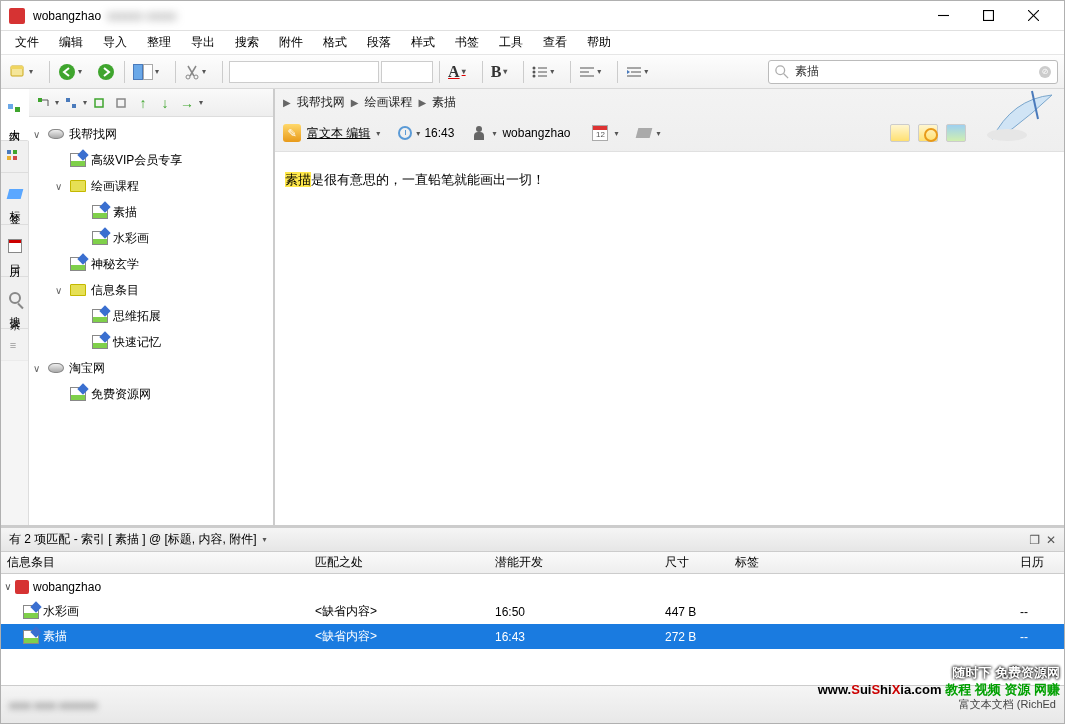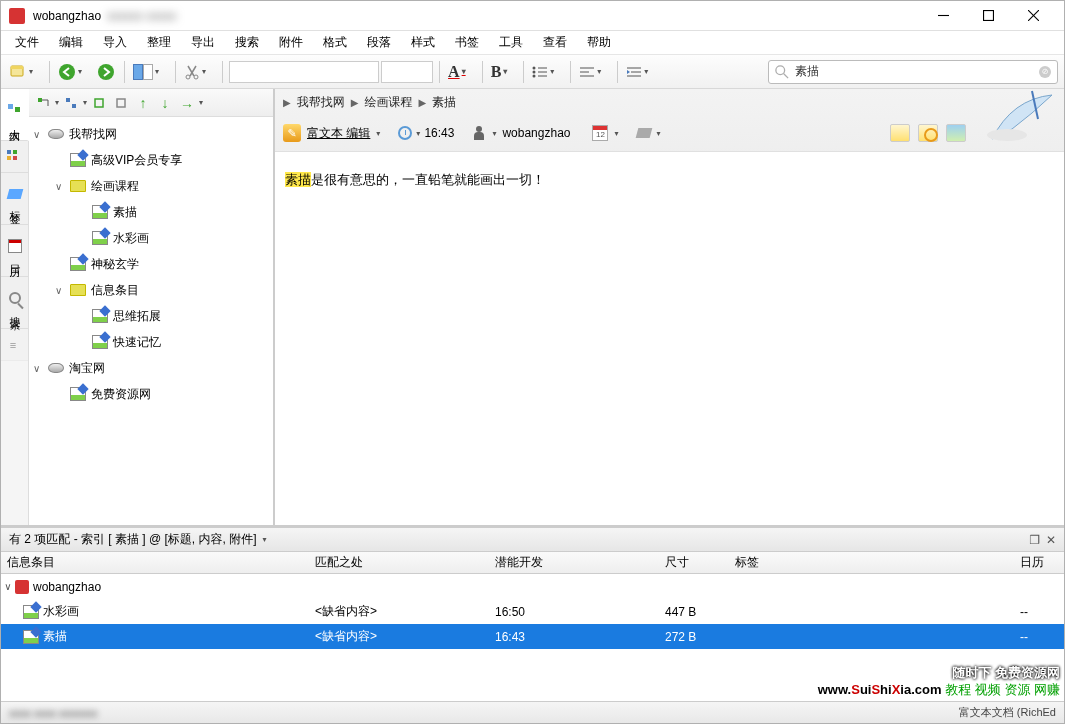--- a/index.html
+++ b/index.html
@@ -107,30 +107,30 @@
 .col.c6 { flex: 0 0 50px; }
 .results-body { flex: 1; overflow: auto; }
 .results-row { height: 25px; display: flex; align-items: center; font-size: 12px; }
 .results-row.group { font-weight: normal; }
 .results-row.sel { background: #1a7be0; color: #fff; }
 .results-row .caret { width: 14px; font-size: 10px; color: #555; text-align: center; }
 .results-row.child .col.c1 { padding-left: 22px; }
 .cube-icon { width: 14px; height: 14px; background: #d63333; border-radius: 2px; margin-right: 4px; }
 
 
-.statusbar { position: absolute; bottom: 0; left: 0; right: 0; height: 22px; background: linear-gradient(#f5f5f5, #e8e8e8); border-top: 1px solid #ccc; display: flex; align-items: center; padding: 0 8px; font-size: 11px; color: #444; }
+.statusbar { position: absolute; bottom: 0; left: 0; right: 0; height: 38px; background: linear-gradient(#f5f5f5, #e8e8e8); border-top: 1px solid #ccc; display: flex; align-items: center; padding: 0 8px; font-size: 11px; color: #444; }
 .statusbar .blur { filter: blur(3px); }
 .statusbar .right { margin-left: auto; }
 
 
 .watermark { position: absolute; right: 4px; bottom: 24px; text-align: right; font-size: 13px; line-height: 1.3; pointer-events: none; font-weight: bold; }
 .watermark .l1 { color: #fff; text-shadow: 0 0 3px #000, 0 0 3px #000; }
 .watermark .l2 { color: #000; }
 .watermark .l2 .red { color: #c00; }
-.watermark .tail { color: #00a000; font-weight: normal; }
+.watermark .tail { color: #00a000; font-weight: bold; }
 
 
 svg { display: block; }
 </style>
 </head>
 <body>
 
 <div class="titlebar">
   <div class="app-icon"></div>
   <span class="title-text">wobangzhao</span>

